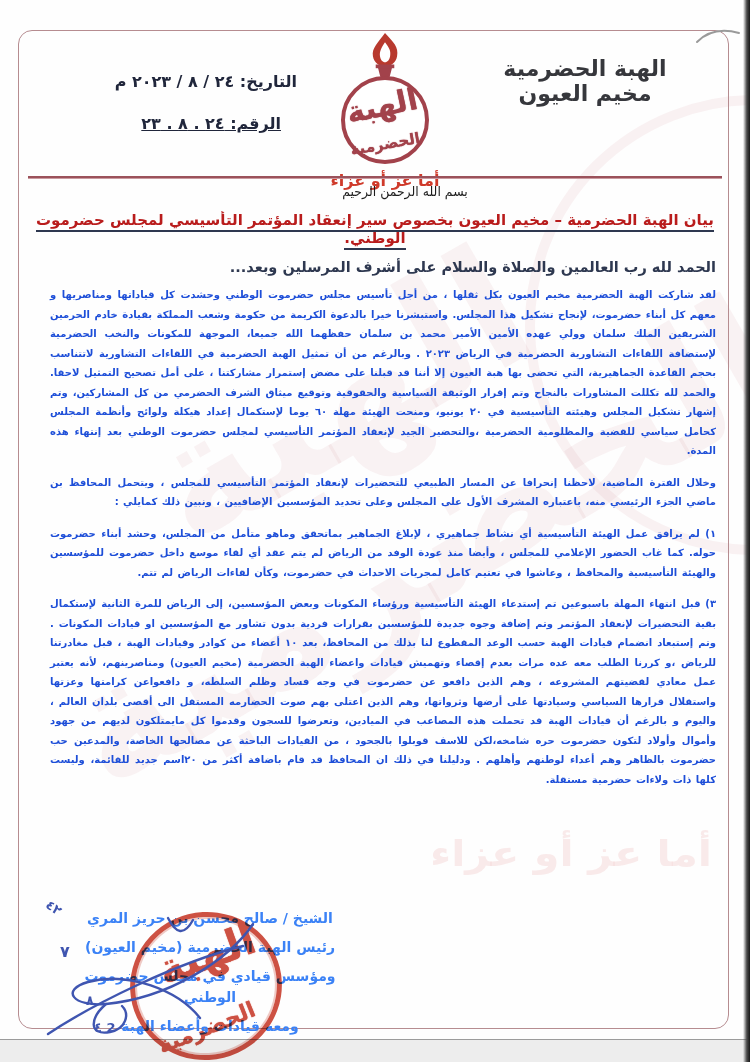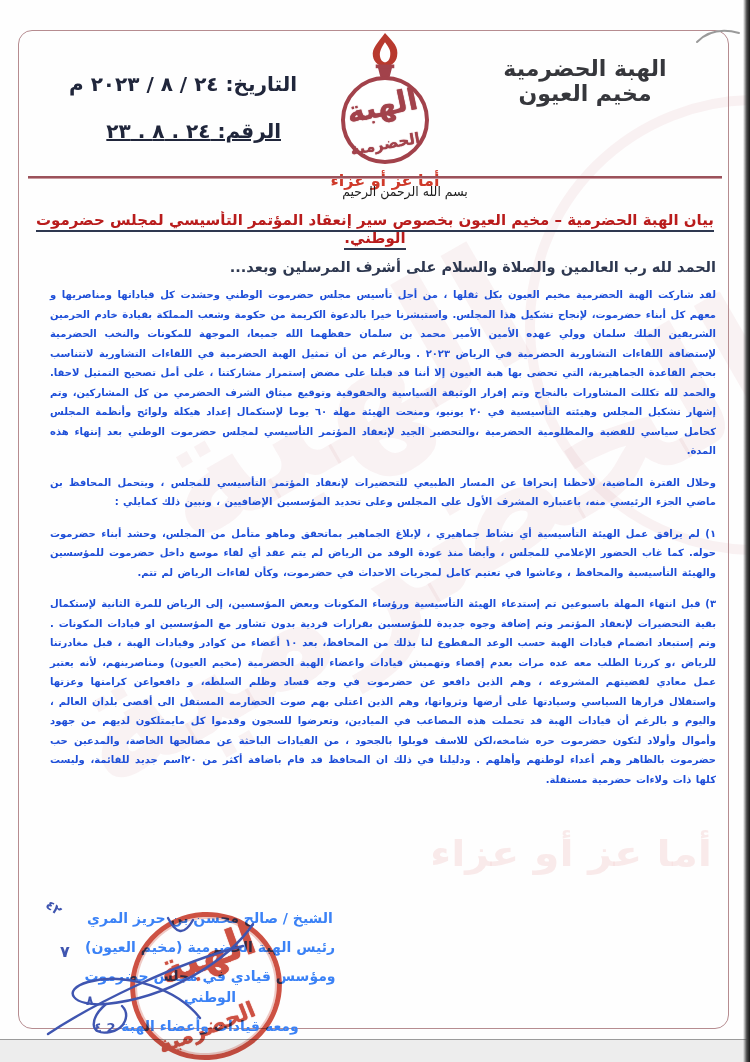--- a/index.html
+++ b/index.html
@@ -34,21 +34,21 @@
   .logo{position:absolute;left:303px;top:32px;width:164px;z-index:2;
     display:flex;flex-direction:column;align-items:center;}
   .emblem{position:relative;width:88px;height:88px;border:4px solid #a2424b;
     border-radius:50%;margin-top:-8px;background:#fff;}
   .emblem .e1{position:absolute;top:8px;right:7px;font-size:30px;font-weight:bold;
     color:#a2424b;transform:rotate(-12deg);text-shadow:0 0 1px #a2424b;white-space:nowrap;}
   .emblem .e2{position:absolute;bottom:7px;left:5px;font-size:15px;font-weight:bold;
     color:#a2424b;transform:rotate(-10deg);text-shadow:0 0 1px #a2424b;white-space:nowrap;}
   .slogan{margin-top:7px;font-size:16px;font-weight:bold;color:#cf3a2a;white-space:nowrap;}
   .meta{position:absolute;left:35px;top:72px;width:262px;z-index:2;text-align:right;}
-  .meta-line{font-size:20px;font-weight:bold;color:#20263b;}
+  .meta-line{font-size:16px;font-weight:bold;color:#20263b;}
   .meta-line.ref{margin-top:23px;margin-right:16px;text-decoration:underline;}
 
   .sep{position:absolute;top:176px;left:28px;right:28px;height:3px;z-index:2;
     border-top:2px solid #9b525b;border-bottom:1px solid #cb9aa0;}
   .bismillah{position:absolute;top:184px;left:300px;width:210px;text-align:center;z-index:2;
     font-size:12.5px;font-weight:normal;color:#1d1d1d;letter-spacing:-0.5px;transform:scaleY(1.05);}
 
   
   .text-column{position:absolute;top:211px;left:34px;right:34px;height:702px;
     overflow:hidden;z-index:2;}

